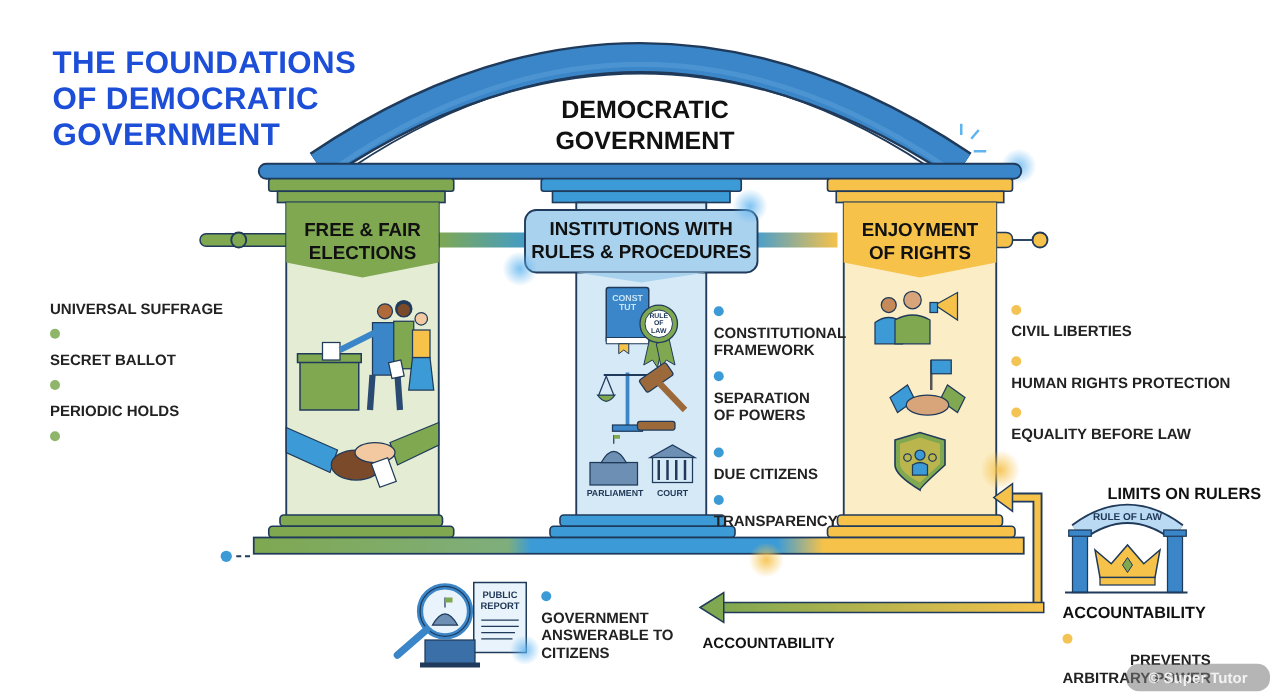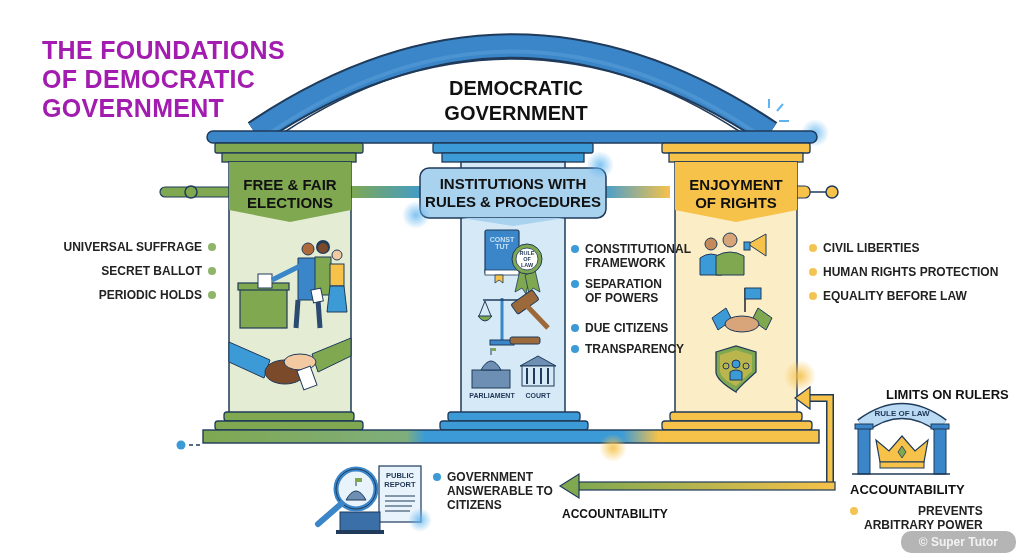--- a/index.html
+++ b/index.html
@@ -1,27 +1,27 @@
 <!DOCTYPE html>
 <html><head>
 <meta charset="utf-8">
 <style>
   html, body { margin:0; padding:0; background:#ffffff; }
   body { width:1024px; height:559px; position:relative; overflow:hidden;
          font-family:"Liberation Sans", "DejaVu Sans", sans-serif; }
   .abs { position:absolute; }
-  .title { left:42px; top:36px; color:#a21caf; font-weight:700; font-size:25px;
+  .title { left:42px; top:36px; color:#1d4ed8; font-weight:700; font-size:25px;
            line-height:29px; letter-spacing:0.3px; white-space:pre-line; }
   .roof-title { left:401px; top:76px; width:230px; text-align:center; color:#111;
            font-weight:700; font-size:20px; line-height:25px; white-space:pre-line; }
   svg.scene { position:absolute; left:0; top:0; }
   .pillar-head { text-align:center; font-weight:700; color:#111; font-size:15px;
            line-height:18px; white-space:pre-line; }
   .list { font-weight:700; font-size:12px; color:#222; }
-  .list .item { display:flex; align-items:flex-start; gap:6px; margin-bottom:10px; line-height:14px; }
+  .list .item { display:flex; align-items:flex-start; gap:6px; margin-bottom:10px; line-height:14px;flex-direction:column; }
   .list.left .item { justify-content:flex-end; }
   .dot { width:8px; height:8px; border-radius:50%; flex:0 0 8px; margin-top:3px; }
   .ml { white-space:pre-line; }
   .label-lg { font-weight:700; font-size:13px; color:#111; white-space:pre-line; }
   .watermark { right:8px; bottom:6px; background:rgba(120,120,120,0.55); color:#f2f2f2;
            font-weight:700; font-size:12px; padding:4px 18px; border-radius:10px; }
   .tiny { font-weight:700; font-size:7px; color:#1e3555; text-align:center; }
 </style>
 </head>
 <body>

